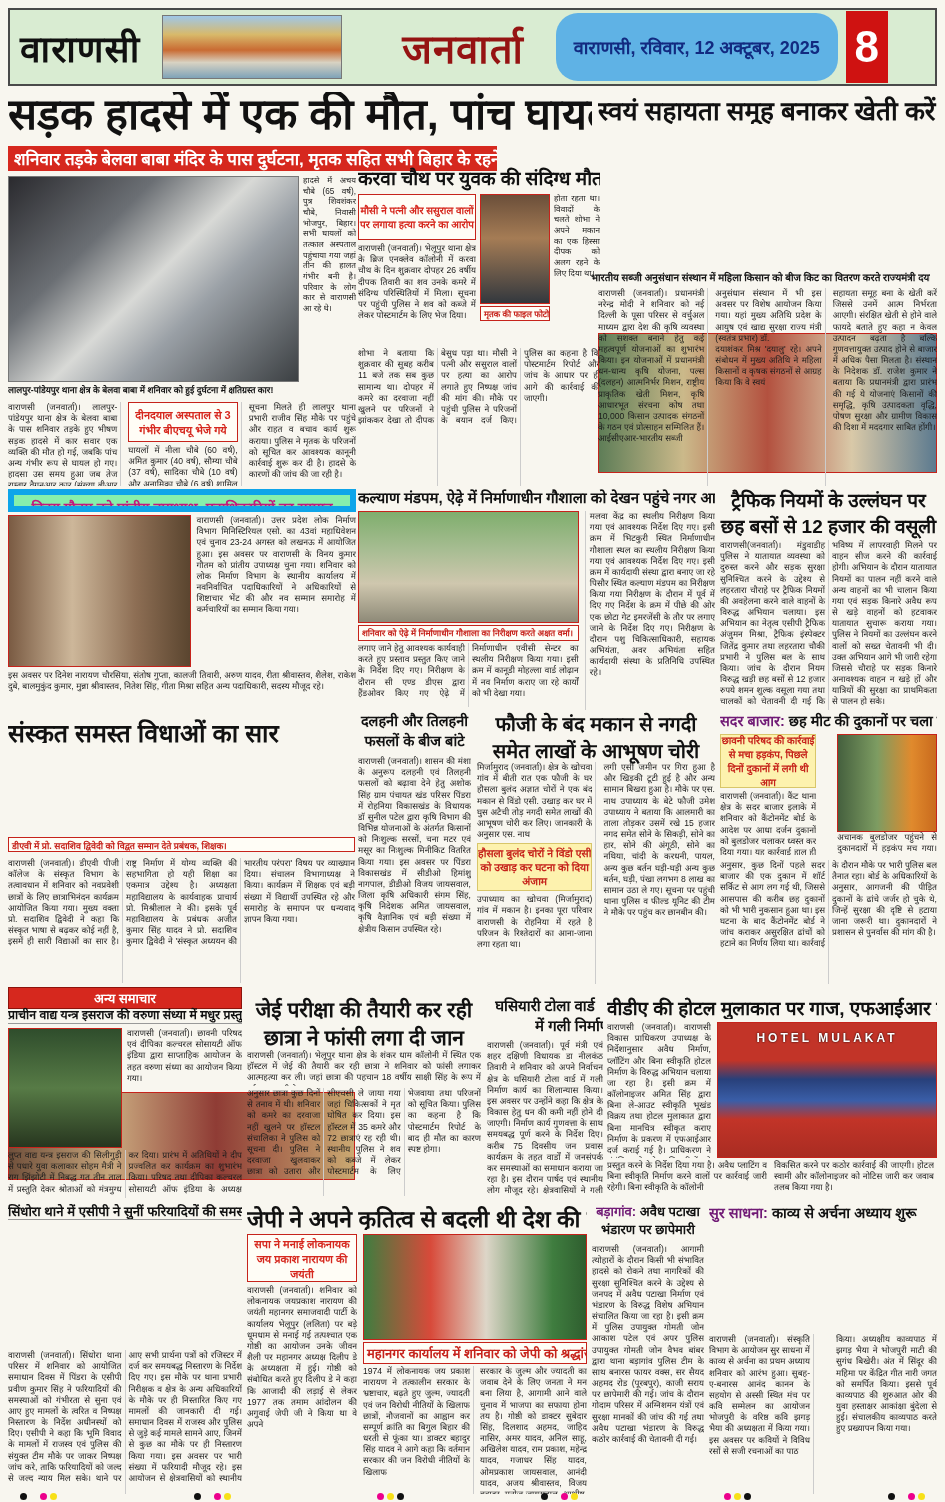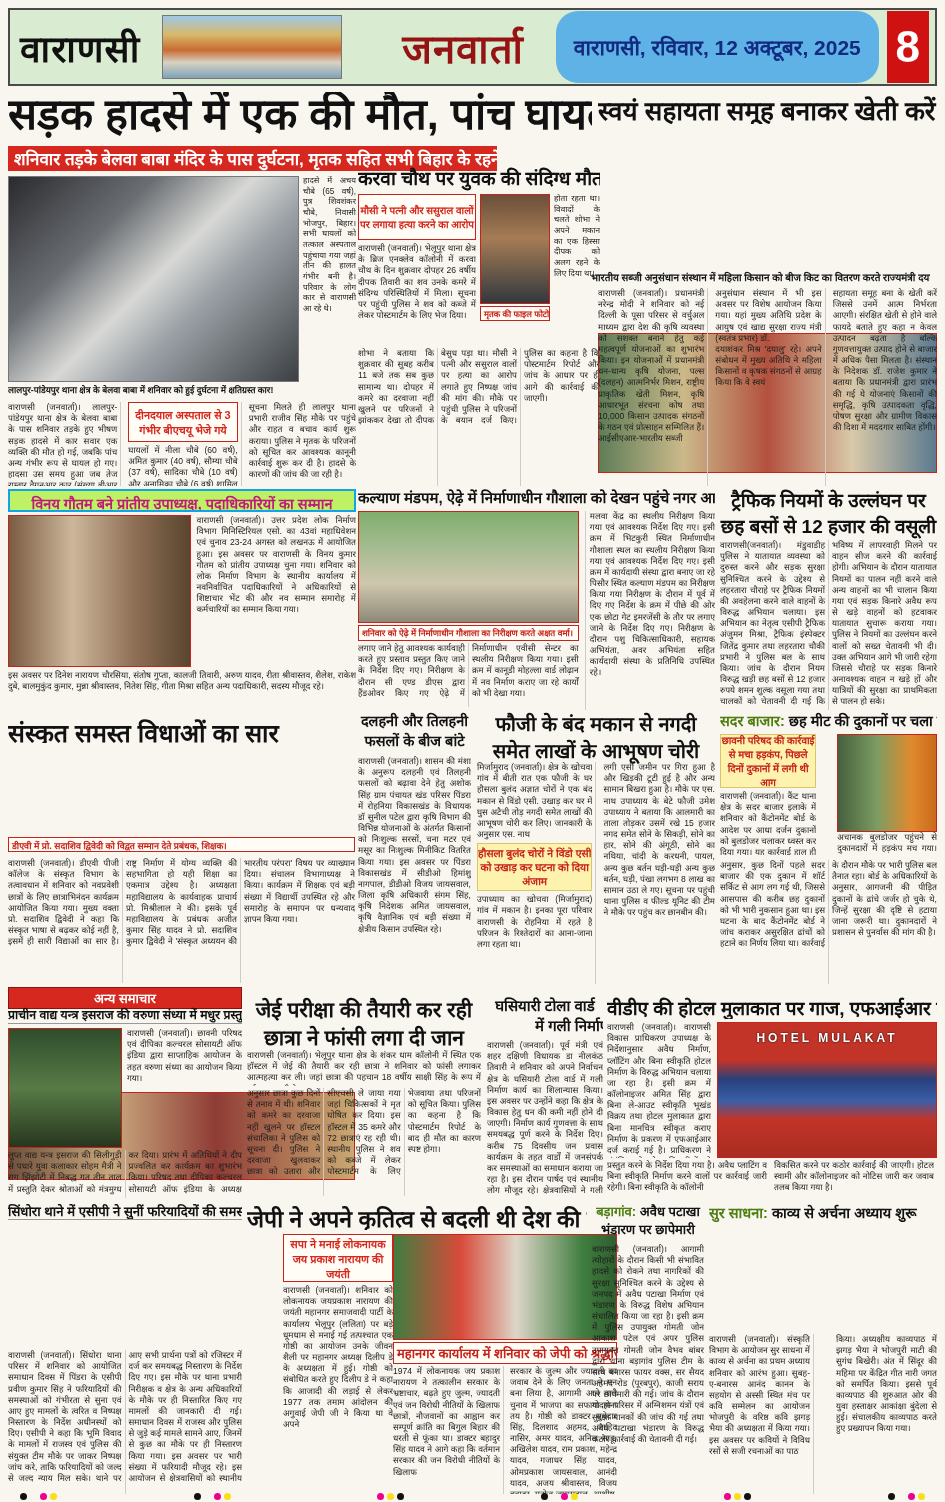--- a/index.html
+++ b/index.html
@@ -5,31 +5,31 @@
   html,body{margin:0;padding:0;background:#e8e6e0;}
   body{font-family:"Liberation Sans","DejaVu Sans",sans-serif;}
   .sheet{position:relative;width:945px;height:1502px;background:#f8f6ef;margin:0 auto;overflow:hidden;color:#161616;}
   .abs{position:absolute;box-sizing:border-box;}
   
   .masthead-band{border:2px solid #4a4a4a;background:#d9ecd2;display:flex;align-items:center;}
   .city-title{font-size:37px;font-weight:900;color:#101010;letter-spacing:1px;padding-left:10px;}
   .ghat-photo{width:178px;height:62px;margin-left:22px;border:1px solid #888;
     background:linear-gradient(180deg,#9fc7e8 0%,#d8b96a 30%,#c96b33 55%,#d8d2c2 75%,#7fa3b8 100%);}
   .paper-title{font-size:40px;font-weight:900;color:#951312;margin-left:60px;letter-spacing:1px;}
-  .date-pill{background:#5fb2e5;color:#122a80;font-weight:800;font-size:21px;border-radius:22px;
+  .date-pill{background:#5fb2e5;color:#122a80;font-weight:800;font-size:18px;border-radius:22px;
     padding:22px 18px;margin-left:32px;white-space:nowrap;}
   .page-num{background:#cf1211;color:#fff;font-weight:900;font-size:44px;width:42px;height:72px;
     display:flex;align-items:center;justify-content:center;margin-left:8px;}
   
   .h-main{font-size:43px;line-height:1.05;font-weight:900;color:#111;white-space:nowrap;overflow:hidden;}
   .h-band{background:#d6281e;color:#fff;font-weight:800;font-size:17px;display:flex;align-items:center;padding:2px 6px;white-space:nowrap;overflow:hidden;}
   .h2{font-weight:900;color:#111;overflow:hidden;}
-  .red-prefix{color:#4d7c0f;}
-  .yellow-band{background:#bef264;color:#c2187e;font-weight:900;text-align:center;font-size:14.5px;
-    border:2px solid #0ea5e9;white-space:nowrap;overflow:hidden;padding-top:2px;}
+  .red-prefix{color:#701a75;}
+  .yellow-band{background:#86efac;color:#c2187e;font-weight:900;text-align:center;font-size:14.5px;
+    border:6px solid #0ea5e9;white-space:nowrap;overflow:hidden;padding-top:2px;}
   .news-banner{background:#d6281e;color:#fff;font-weight:900;text-align:center;font-size:13px;
     border:1px solid #8c130c;padding:1px 0;}
   
   .bt{font-size:8.6px;line-height:1.3;text-align:justify;color:#1c1c1c;overflow:hidden;}
   .cols2{column-count:2;column-gap:7px;column-rule:1px solid #ccc;}
   .cols3{column-count:3;column-gap:7px;column-rule:1px solid #ccc;}
   .caption{font-size:9.5px;font-weight:800;color:#161616;overflow:hidden;white-space:nowrap;}
   .cap-box{border:1.5px solid #c6231b;color:#c6231b;padding:1px 3px;background:#fffdf6;}
   .red-box{border:1.5px solid #c6231b;color:#d6281e;font-weight:800;text-align:center;background:#fffdf6;
     overflow:hidden;display:flex;align-items:center;justify-content:center;}
@@ -199,21 +199,21 @@
   <div class="abs row" style="left:607px;top:1160px;width:330px;height:36px;gap:7px;">
     <div class="bt" style="width:160px;">प्रस्तुत करने के निर्देश दिया गया है। अवैध प्लाटिंग व बिना स्वीकृति निर्माण करने वालों पर कार्रवाई जारी रहेगी। बिना स्वीकृति के कॉलोनी</div>
     <div class="bt" style="width:160px;">विकसित करने पर कठोर कार्रवाई की जाएगी। होटल स्वामी और कॉलोनाइजर को नोटिस जारी कर जवाब तलब किया गया है।</div>
   </div>
 
   <div class="abs h2" style="left:8px;top:1202px;width:234px;height:18px;font-size:13.2px;white-space:nowrap;border-bottom:1px solid #999;">सिंधोरा थाने में एसीपी ने सुनीं फरियादियों की समस्याएं</div>
 
   <div class="abs bt cols2" style="left:8px;top:1350px;width:234px;height:144px;">वाराणसी (जनवार्ता)। सिंधोरा थाना परिसर में शनिवार को आयोजित समाधान दिवस में पिंडरा के एसीपी प्रवीण कुमार सिंह ने फरियादियों की समस्याओं को गंभीरता से सुना एवं आए हुए मामलों के त्वरित व निष्पक्ष निस्तारण के निर्देश अधीनस्थों को दिए। एसीपी ने कहा कि भूमि विवाद के मामलों में राजस्व एवं पुलिस की संयुक्त टीम मौके पर जाकर निष्पक्ष जांच करे, ताकि फरियादियों को जल्द से जल्द न्याय मिल सके। थाने पर आए सभी प्रार्थना पत्रों को रजिस्टर में दर्ज कर समयबद्ध निस्तारण के निर्देश दिए गए। इस मौके पर थाना प्रभारी निरीक्षक व क्षेत्र के अन्य अधिकारियों के मौके पर ही निस्तारित किए गए मामलों की जानकारी दी गई। समाधान दिवस में राजस्व और पुलिस से जुड़े कई मामले सामने आए, जिनमें से कुछ का मौके पर ही निस्तारण किया गया। इस अवसर पर भारी संख्या में फरियादी मौजूद रहे। इस आयोजन से क्षेत्रवासियों को स्थानीय स्तर पर ही न्याय मिलने का भरोसा बढ़ा है। आगामी समाधान दिवस में भी लोगों से पहुंचकर अपनी समस्याएं रखने की अपील की गई है।</div>
 
   <div class="abs h2" style="left:247px;top:1202px;width:340px;height:28px;font-size:23px;white-space:nowrap;">जेपी ने अपने कृतित्व से बदली थी देश की दिशा</div>
-  <div class="abs row" style="left:247px;top:1234px;width:340px;height:260px;margin-left:36px;">
+  <div class="abs row" style="left:247px;top:1234px;width:340px;height:260px;gap:6px;">
     <div style="width:110px;overflow:hidden;">
       <div class="red-box" style="height:46px;font-size:11px;margin-bottom:3px;">सपा ने मनाई लोकनायक जय प्रकाश नारायण की जयंती</div>
       <div class="bt" style="height:206px;">वाराणसी (जनवार्ता)। शनिवार को लोकनायक जयप्रकाश नारायण की जयंती महानगर समाजवादी पार्टी के कार्यालय भेलूपुर (ललिता) पर बड़े धूमधाम से मनाई गई तत्पश्चात एक गोष्ठी का आयोजन उनके जीवन शैली पर महानगर अध्यक्ष दिलीप डे के अध्यक्षता में हुई। गोष्ठी को संबोधित करते हुए दिलीप डे ने कहा कि आजादी की लड़ाई से लेकर 1977 तक तमाम आंदोलन की अगुवाई जेपी जी ने किया था वे अपने</div>
     </div>
     <div style="width:224px;overflow:hidden;">
       <div class="photo ph-jp" style="height:104px;"></div>
       <div class="caption cap-box" style="font-size:13px;margin:2px 0;">महानगर कार्यालय में शनिवार को जेपी को श्रद्धांजलि देते सपाई।</div>
       <div class="row" style="gap:6px;height:130px;">
         <div class="bt" style="width:108px;border-right:1px solid #ccc;padding-right:3px;">1974 में लोकनायक जय प्रकाश नारायण ने तत्कालीन सरकार के भ्रष्टाचार, बढ़ते हुए जुल्म, ज्यादती एवं जन विरोधी नीतियों के खिलाफ छात्रों, नौजवानों का आह्वान कर सम्पूर्ण क्रांति का बिगुल बिहार की धरती से फूंका था। डाक्टर बहादुर सिंह यादव ने आगे कहा कि वर्तमान सरकार की जन विरोधी नीतियों के खिलाफ</div>
         <div class="bt" style="width:108px;">सरकार के जुल्म और ज्यादती का जवाब देने के लिए जनता ने मन बना लिया है, आगामी आने वाले चुनाव में भाजपा का सफाया होना तय है। गोष्ठी को डाक्टर सुबेदार सिंह, दिलशाद अहमद, जाहिद नासिर, अमर यादव, अनिल साहू, अखिलेश यादव, राम प्रकाश, महेन्द्र यादव, गजाधर सिंह यादव, ओमप्रकाश जायसवाल, आनंदी यादव, अजय श्रीवास्तव, विजय बहादुर, मनोज जायसवाल, आशीष, मिनिटर किरली, अंकित यादव आदि लोगों ने भी सम्बोधित किया।</div>

